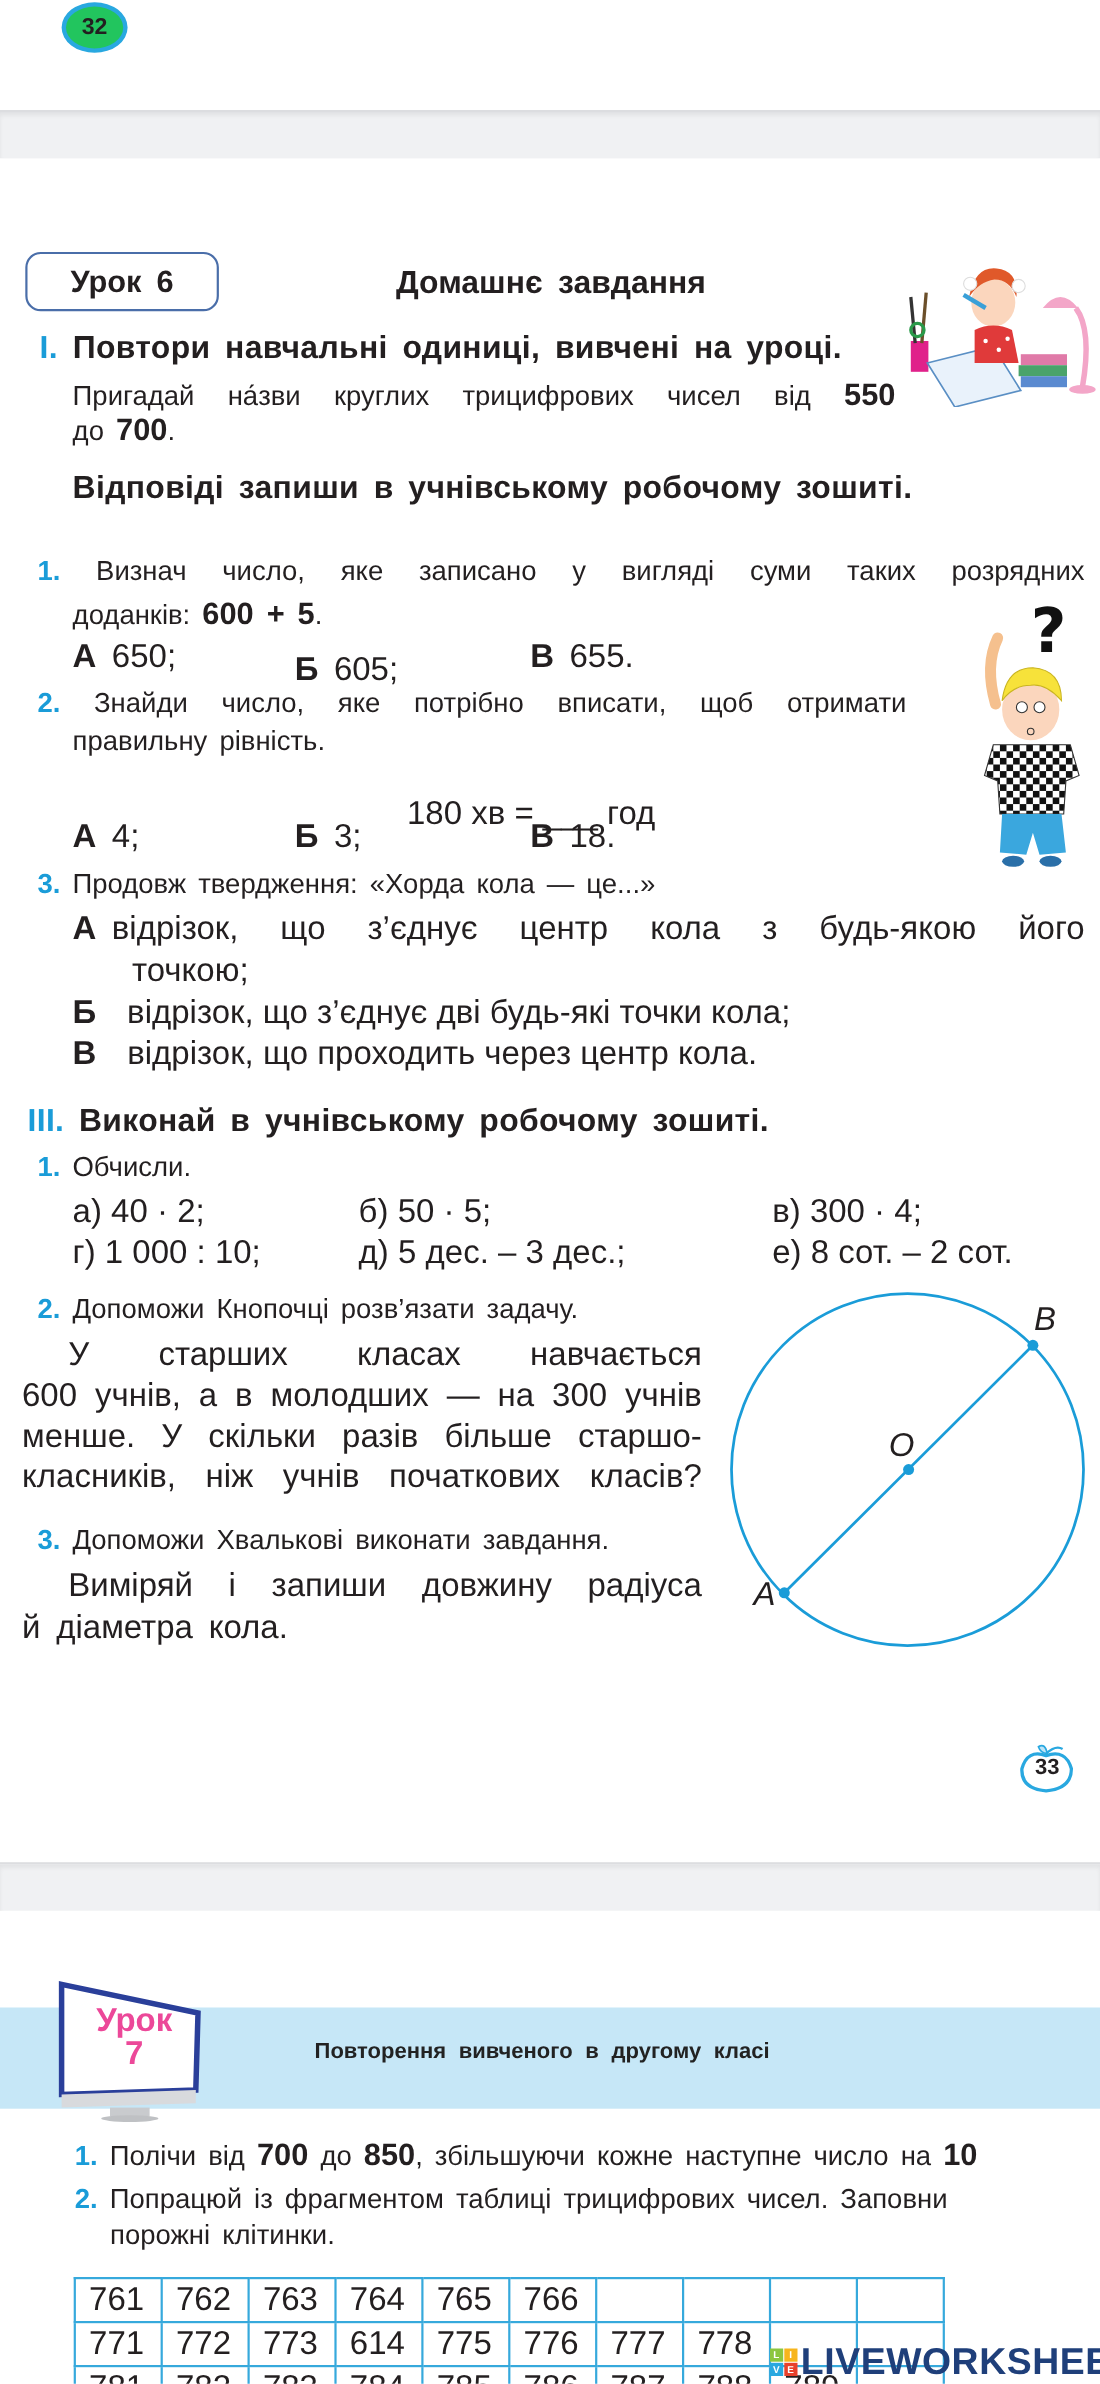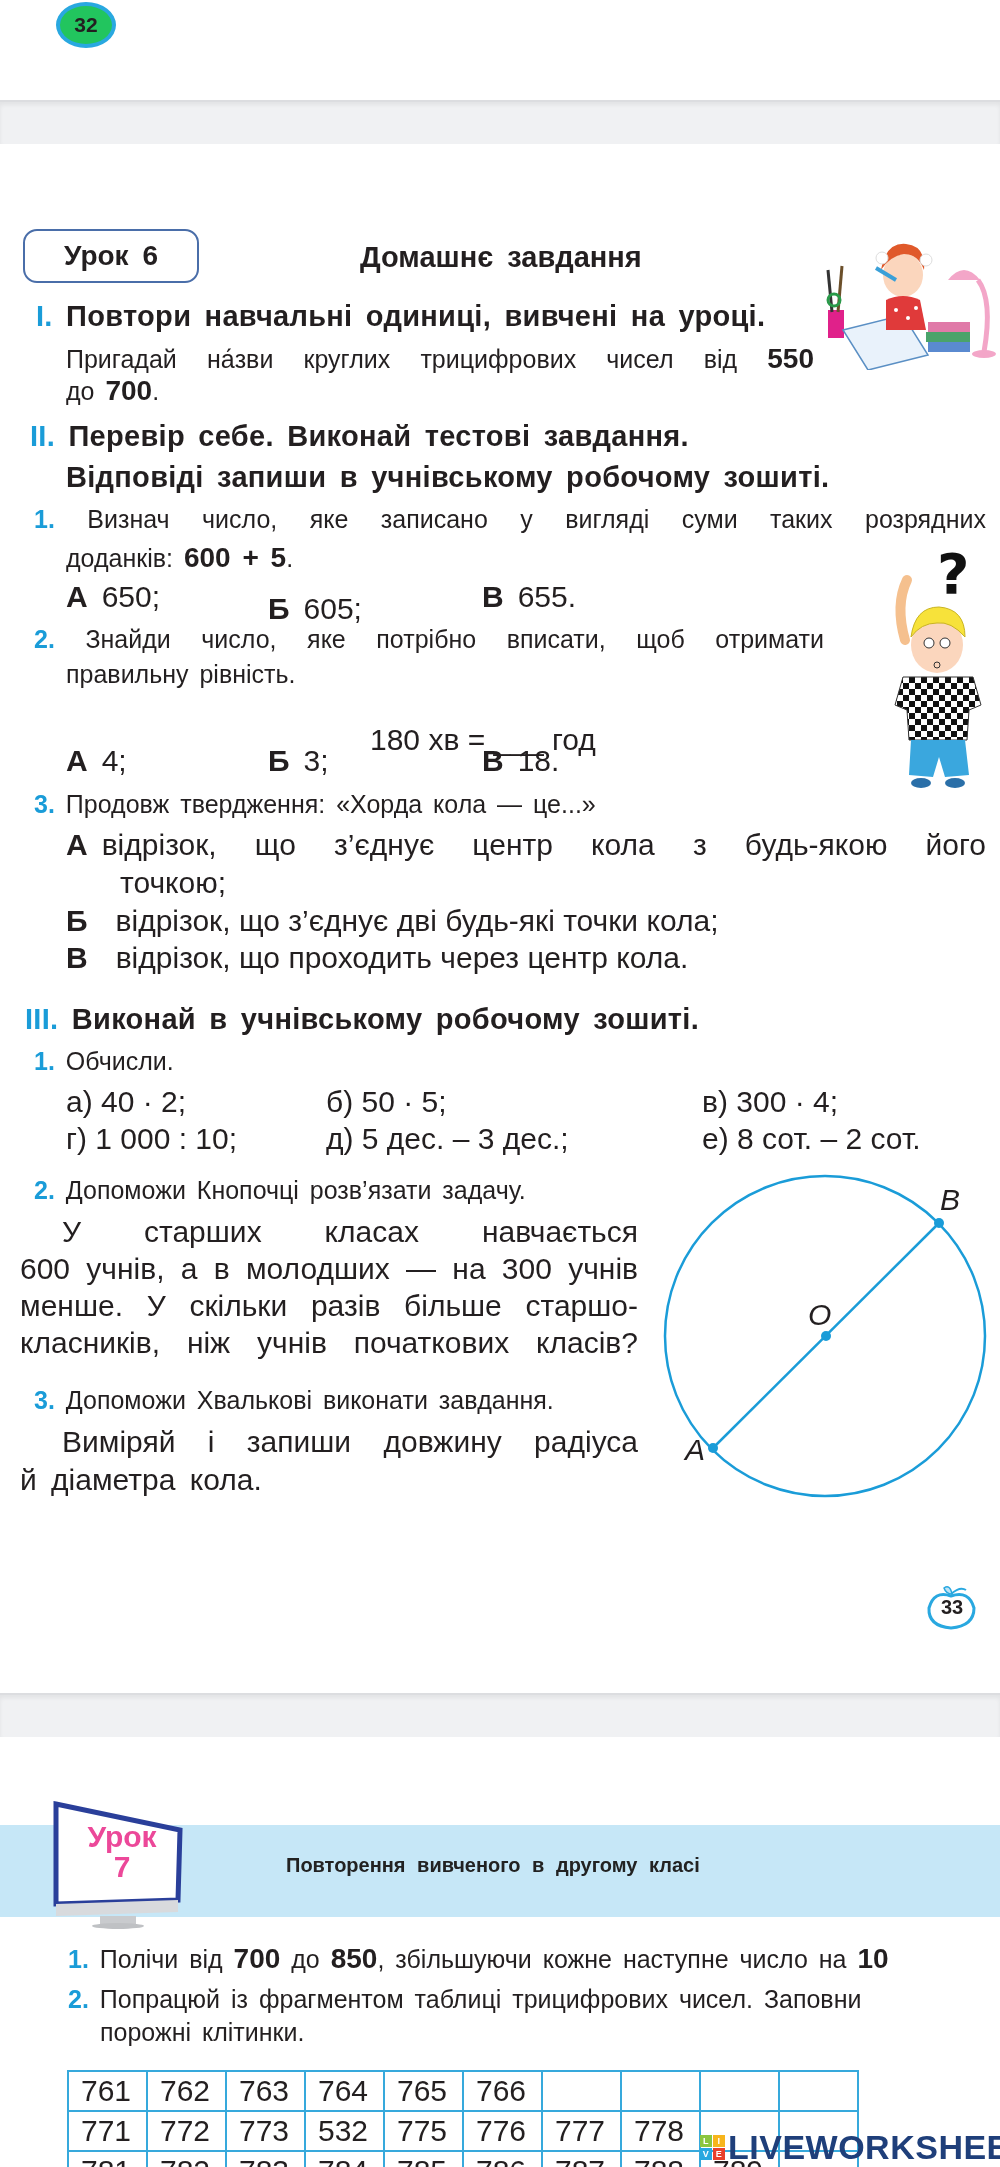--- a/index.html
+++ b/index.html
@@ -92,24 +92,20 @@
     <span>Пригадай на́зви круглих трицифрових чисел від</span>
     <span class="b" style="font-size:28px;">550</span>
   </div>
   <div>
     <span>до</span>
     <span class="b" style="font-size:28px;">700</span><span>.</span>
   </div>
 </div>
 
 <div class="abs h1" style="left:30px;top:420px;">
-  <div>
-    <span class="roman">II.</span>
-    <span>Перевір себе. Виконай тестові завдання.</span>
-  </div>
   <div style="padding-left:36px;margin-top:8px;">Відповіді запиши в учнівському робочому зошиті.</div>
 </div>
 
 <div class="abs p" style="left:34px;top:505px;width:952px;">
   <div class="justify">
     <span class="num">1.</span>
     <span>Визнач число, яке записано у вигляді суми таких розрядних</span>
   </div>
   <div style="padding-left:32px;margin-top:8px;">
     <span>доданків:</span>
@@ -261,21 +257,21 @@
     <td>766</td>
     <td></td>
     <td></td>
     <td></td>
     <td></td>
   </tr>
   <tr>
     <td>771</td>
     <td>772</td>
     <td>773</td>
-    <td>532</td>
+    <td>614</td>
     <td>775</td>
     <td>776</td>
     <td>777</td>
     <td>778</td>
     <td></td>
     <td></td>
   </tr>
   <tr>
     <td>781</td>
     <td>782</td>

